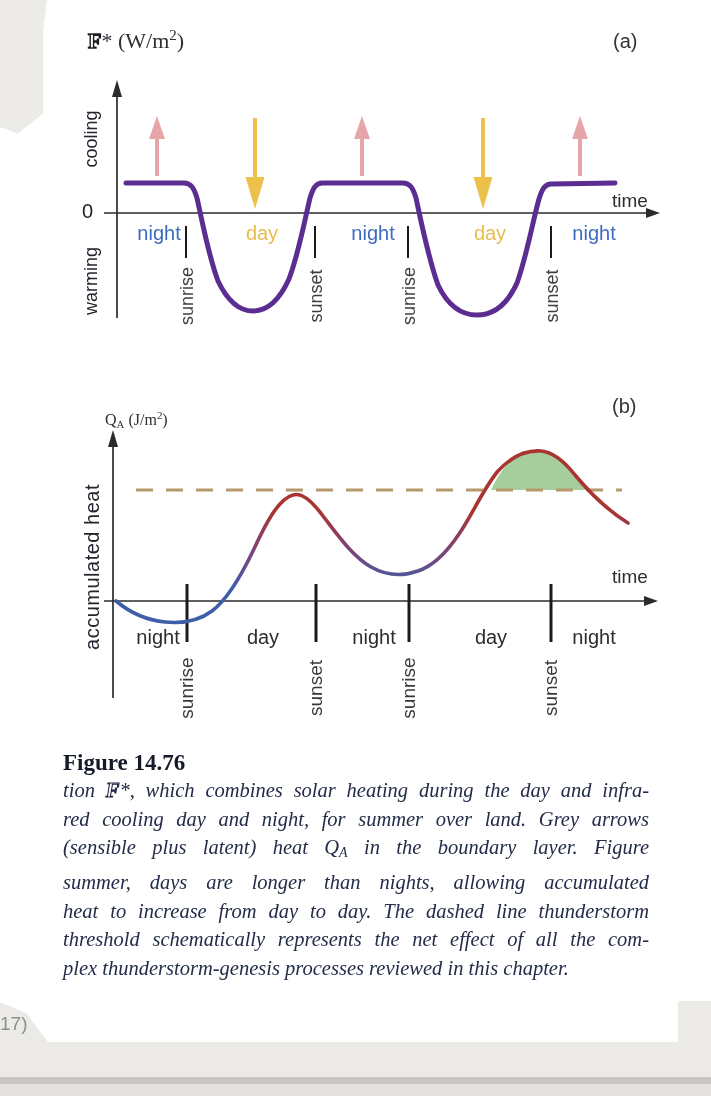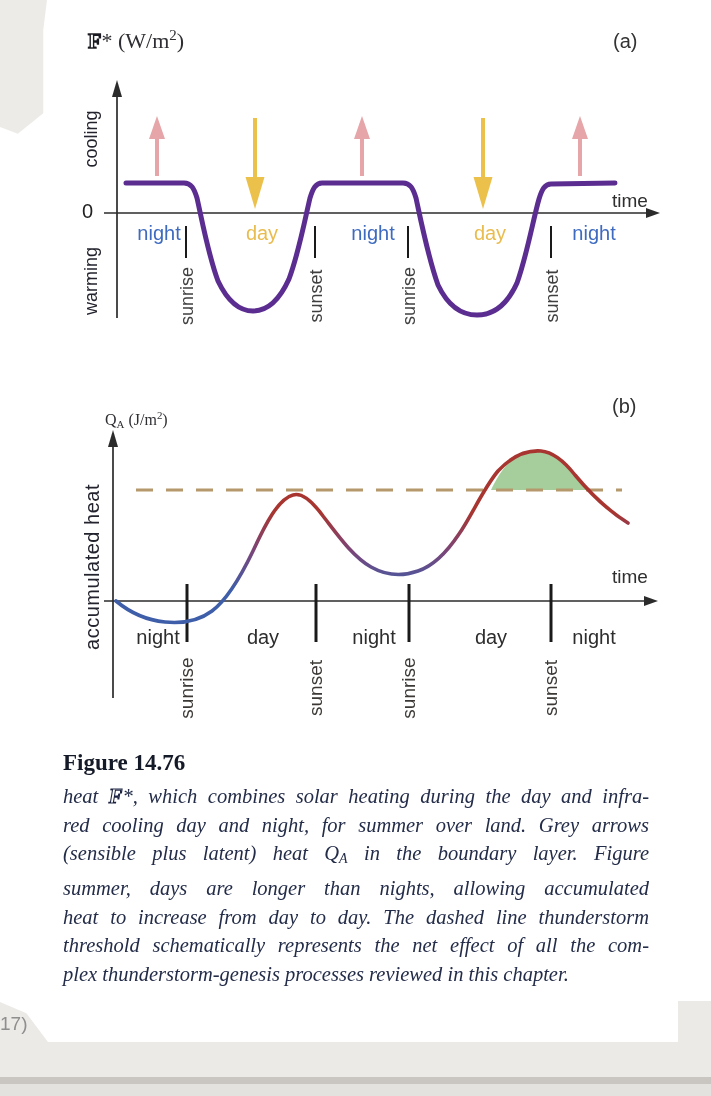--- a/index.html
+++ b/index.html
@@ -28,21 +28,21 @@
   .time-lab{font-size:19px;color:#2F2F2F;}
   .night{font-size:20px;color:#3E6BC0;}
   .day{font-size:20px;color:#E9BC4F;}
   .period-b{font-size:20px;color:#2D2D2D;}
   .ticklab{font-size:18px;color:#3F3F3F;}
   .ticklab-b{font-size:19px;color:#3B3835;}
   .thr-lab{font-size:19px;color:#9C8052;word-spacing:7px;}
   sup{font-size:.68em;} .subA{font-size:.68em;vertical-align:-0.25em;}
   
   .caption{left:63px;top:750px;width:586px;font-family:"Liberation Serif",serif;}
-  .cap-head{font-size:23px;font-weight:700;color:#151A28;margin-bottom:6px;}
+  .cap-head{font-size:23px;font-weight:700;color:#151A28;}
   .cap-line{display:block;font-style:italic;font-size:20.5px;line-height:28.6px;color:#232C48;
      text-align:justify;text-align-last:justify;}
   .cap-line.last{text-align-last:auto;}
   .cap-f{font-weight:700;color:#fff;-webkit-text-stroke:1.1px #1C2340;}
 </style>
 </head>
 <body>
 
 <div id="screen">
 
@@ -132,21 +132,21 @@
   <div class="ctr period-b" style="left:367px;top:626px;">night</div>
   <div class="ctr period-b" style="left:484px;top:626px;">day</div>
   <div class="ctr period-b" style="left:587px;top:626px;">night</div>
   <div class="rot ticklab-b" style="left:187px;top:688px;">sunrise</div>
   <div class="rot ticklab-b" style="left:316px;top:688px;">sunset</div>
   <div class="rot ticklab-b" style="left:409px;top:688px;">sunrise</div>
   <div class="rot ticklab-b" style="left:551px;top:688px;">sunset</div>
 
   <div class="abs caption">
     <div class="cap-head">Figure 14.76</div>
-    <span class="cap-line"><span>heat </span><span class="cap-f">F</span><span>*, which combines solar heating during the day and infra-</span></span>
+    <span class="cap-line"><span>tion </span><span class="cap-f">F</span><span>*, which combines solar heating during the day and infra-</span></span>
     <span class="cap-line"><span>red cooling day and night, for summer over land. Grey arrows</span></span>
     <span class="cap-line"><span>(sensible plus latent) heat Q</span><span class="subA">A</span><span> in the boundary layer. Figure</span></span>
     <span class="cap-line"><span>summer, days are longer than nights, allowing accumulated</span></span>
     <span class="cap-line"><span>heat to increase from day to day. The dashed line thunderstorm</span></span>
     <span class="cap-line"><span>threshold schematically represents the net effect of all the com-</span></span>
     <span class="cap-line last"><span>plex thunderstorm-genesis processes reviewed in this chapter.</span></span>
   </div>
 
 </div>
 

